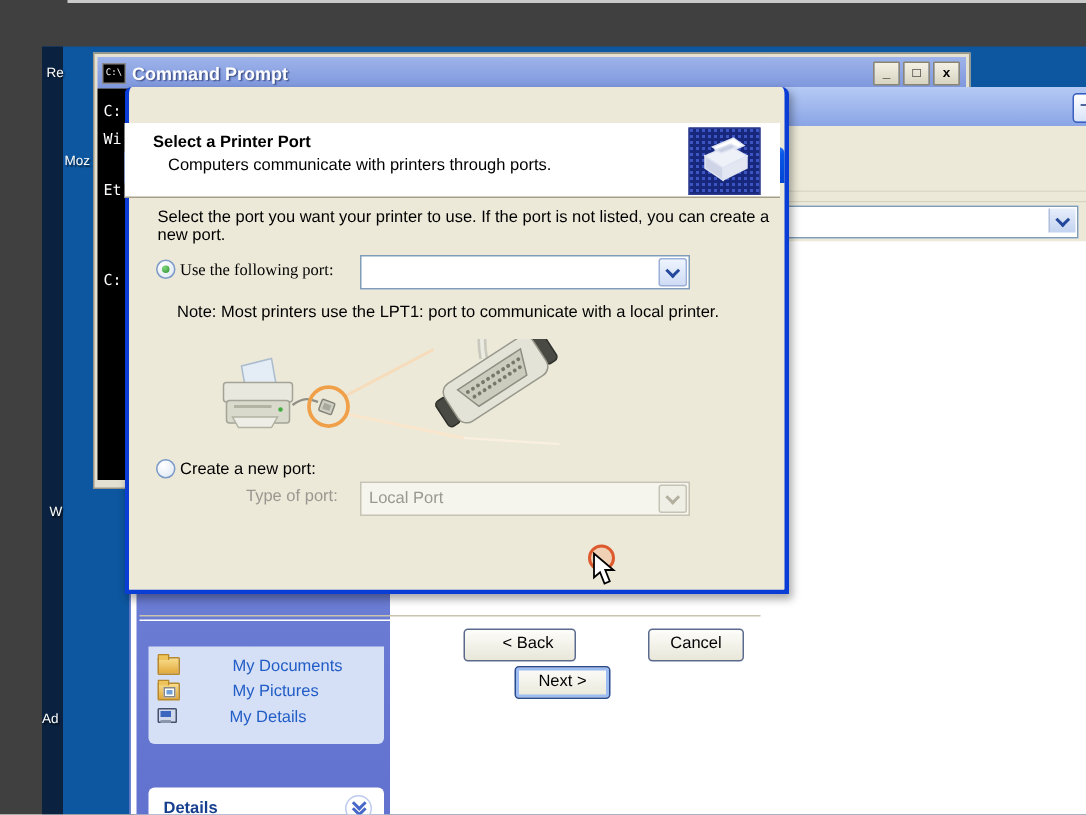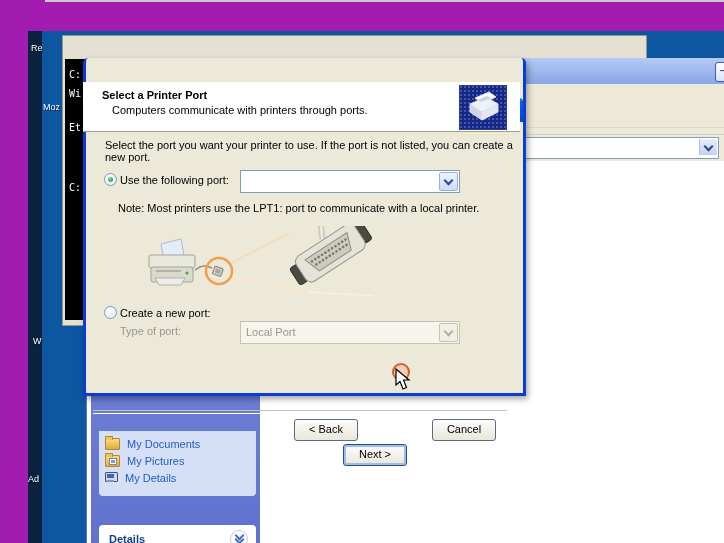--- a/index.html
+++ b/index.html
@@ -1,16 +1,16 @@
 <!DOCTYPE html>
 <html><head>
 <meta charset="utf-8">
 <style>
   html,body{margin:0;padding:0;background:#bfbfbf;}
-  #screen{position:relative;width:724px;height:543px;overflow:hidden;background:#a21caf;
+  #screen{position:relative;width:724px;height:543px;overflow:hidden;background:#404040;
           font-family:"Liberation Sans",sans-serif;font-size:11px;color:#000;}
   .abs{position:absolute;}
   
   #desktop-base{left:28px;top:31px;width:696px;height:512px;background:#0d57a0;}
   #desktop-dark-strip{left:28px;top:31px;width:14px;height:512px;background:#0a2240;}
   .desk-label{color:#fff;font-size:9px;white-space:nowrap;text-shadow:1px 1px 1px rgba(0,0,0,.6);}
   #top-hairline{left:45px;top:0;width:679px;height:2px;background:#c9c9c9;}
   
   #cmd-window{left:62px;top:35px;width:583px;height:289px;background:#e5e1d2;z-index:2;
               border:1px solid #9a9684;}
@@ -38,21 +38,21 @@
   #exp-toolbar-sep{left:0;top:43px;width:637px;height:1px;background:#ddd9c8;}
   #exp-addr-row{left:0;top:77px;width:637px;height:26px;background:#ece9d8;}
   #exp-addr-combo{left:8px;top:2px;width:619px;height:20px;background:#fff;border:1px solid #7f9db9;}
   #exp-addr-btn{right:1px;top:1px;width:17px;height:16px;background:linear-gradient(180deg,#e7eefb,#c3d3f1);
                 border-left:1px solid #aebedd;display:flex;align-items:center;justify-content:center;}
   #exp-content{left:0;top:103px;width:637px;height:382px;background:#fff;}
   
   #sidebar{left:1px;top:103px;width:169px;height:382px;
            background:linear-gradient(180deg,#8296e2 0%,#6b7dd4 60%,#6172cf 100%);}
   #sb-panel{left:8px;top:270px;width:157px;height:65px;background:#d5dff6;border-radius:0 0 4px 4px;}
-  .sb-item{display:flex;align-items:center;height:17px;padding-left:6px;cursor:pointer;}
+  .sb-item{display:flex;align-items:center;height:17px;padding-left:6px;cursor:pointer;gap:28px;}
   .sb-label{color:#215dc6;margin-left:7px;}
   .folder-icon{width:13px;height:10px;position:relative;background:linear-gradient(180deg,#f8dc8a,#e2a93c);
                border:1px solid #b8892a;border-radius:1px;}
   .folder-icon:before{content:"";position:absolute;left:-1px;top:-3px;width:6px;height:3px;
                background:#eec35c;border:1px solid #b8892a;border-bottom:none;border-radius:1px 1px 0 0;}
   .pic-chip{position:absolute;left:3px;top:2px;width:6px;height:5px;background:#fff;border:1px solid #888;}
   .pic-chip i{display:block;margin:1px;width:4px;height:3px;background:#6fa0d8;}
   .computer-icon{width:13px;height:11px;position:relative;}
   .computer-icon .scr{position:absolute;left:0;top:0;width:11px;height:8px;background:#cfd8ea;
                border:1px solid #44506e;border-radius:1px;}
@@ -91,21 +91,21 @@
   .combo-btn{position:absolute;right:1px;top:1px;width:17px;height:17px;border-radius:2px;
              background:linear-gradient(180deg,#eef4fe,#cfdcf5);border:1px solid #9ab0d8;
              display:flex;align-items:center;justify-content:center;}
   .combo.disabled{background:#f5f4ed;border-color:#c6c3b4;}
   .combo.disabled .val{color:#9a9890;}
   .combo.disabled .combo-btn{background:#f0efe6;border-color:#c6c3b4;}
   .chev-blue{width:5px;height:5px;border-right:2px solid #24489c;border-bottom:2px solid #24489c;
              transform:rotate(45deg);margin-top:-2px;}
   .chev-gray{width:5px;height:5px;border-right:2px solid #b3b0a0;border-bottom:2px solid #b3b0a0;
              transform:rotate(45deg);margin-top:-2px;}
-  .gray-label{color:#9a9890;}
+  .gray-label{color:#9a9890;margin-left:44px;}
   #wiz-groove{left:10px;top:278px;width:414px;height:2px;border-top:1px solid #c8c4ae;border-bottom:1px solid #fff;}
   .xp-btn{position:absolute;width:62px;height:20px;border:1px solid #5a6a8c;border-radius:3px;
           background:linear-gradient(180deg,#fdfdfa,#e9e7d9);text-align:center;line-height:18px;font-size:11px;}
   .xp-btn.focus{box-shadow:inset 0 0 0 2px #9cbcf2;border-color:#2a4a8c;}
   
   #click-ring{left:392px;top:363px;width:14px;height:14px;border-radius:50%;z-index:6;
               border:2px solid #dd5a2e;background:rgba(248,156,104,.3);}
   #cursor{left:395px;top:368px;z-index:7;}
 </style>
 </head>
@@ -116,20 +116,29 @@
   <div class="abs" id="top-hairline"></div>
 
   <div class="abs" id="desktop-base"></div>
   <div class="abs" id="desktop-dark-strip"></div>
   <div class="abs desk-label" style="left:31px;top:43px;">Re</div>
   <div class="abs desk-label" style="left:43px;top:102px;">Moz</div>
   <div class="abs desk-label" style="left:33px;top:336px;">W</div>
   <div class="abs desk-label" style="left:28px;top:430px;margin-top:44px;">Ad</div>
 
   <div class="abs" id="cmd-window">
+    <div class="abs" id="cmd-title">
+      <span id="cmd-icon">C:\</span>
+      <span id="cmd-title-text">Command Prompt</span>
+      <span class="abs" id="cmd-btns">
+        <span class="cap-btn">_</span>
+        <span class="cap-btn">□</span>
+        <span class="cap-btn">x</span>
+      </span>
+    </div>
     <div class="abs" id="cmd-body">
       <span class="abs cmd-line" style="left:4px;top:10px;">C:</span>
       <span class="abs cmd-line" style="left:4px;top:29px;">Wi</span>
       <span class="abs cmd-line" style="left:4px;top:63px;">Et</span>
       <span class="abs cmd-line" style="left:4px;top:123px;">C:</span>
     </div>
   </div>
 
   <div class="abs" id="explorer">
     <div class="abs" id="exp-title">
@@ -198,21 +207,21 @@
             <polygon points="17,14 27,10 31,12 21,16" fill="#c8cfe2"></polygon>
           </g>
         </svg>
       </div>
     </div>
     <div class="abs" id="wiz-body">
       <div class="abs wiz-text" style="left:22px;top:7px;">Select the port you want your printer to use.  If the port is not listed, you can create a</div>
       <div class="abs wiz-text" style="left:22px;top:19px;">new port.</div>
 
       <span class="radio sel" style="left:21px;top:41px;"></span>
-      <span class="abs" style="left:37px;top:42px;">Use the following port:</span>
+      <span class="abs" style="left:37px;top:42px;font-family:Liberation Serif, serif;">Use the following port:</span>
       <div class="combo" style="left:157px;top:38px;width:218px;">
         <span class="combo-btn">
           <span class="chev-blue"></span>
         </span>
       </div>
 
       <div class="abs wiz-text" style="left:35px;top:70px;">Note: Most printers use the LPT1: port to communicate with a local printer.</div>
 
       <div class="abs" style="left:58px;top:94px;">
         <svg width="292" height="78" viewBox="0 0 292 78">
@@ -276,21 +285,21 @@
       <span class="abs" style="left:37px;top:175px;">Create a new port:</span>
       <span class="abs gray-label" style="left:37px;top:193px;">Type of port:</span>
       <div class="combo disabled" style="left:157px;top:189px;width:218px;">
         <span class="val">Local Port</span>
         <span class="combo-btn">
           <span class="chev-gray"></span>
         </span>
       </div>
 
       <div class="abs" id="wiz-groove"></div>
-      <div class="xp-btn" style="left:211px;top:287px;">&lt; Back</div>
+      <div class="xp-btn" style="left:226px;top:287px;padding-left:11px;">&lt; Back</div>
       <div class="xp-btn focus" style="left:260px;top:287px;margin-top:25px;">Next &gt;</div>
       <div class="xp-btn" style="left:349px;top:287px;">Cancel</div>
     </div>
   </div>
 
   <div class="abs" id="click-ring"></div>
   <div class="abs" id="cursor">
     <svg width="16" height="24" viewBox="0 0 16 24">
       <path d="M1,1 L1,17 L5,13.5 L8,21 L11.5,19.5 L8.5,12 L14,12 Z" fill="#fff" stroke="#000" stroke-width="1.2"></path>
     </svg>

